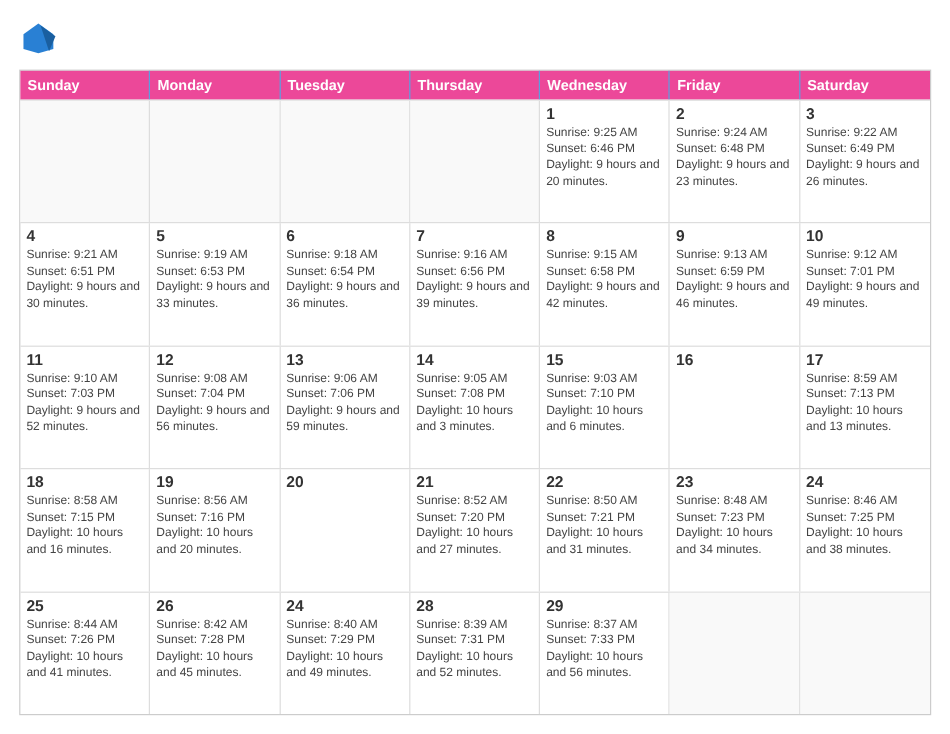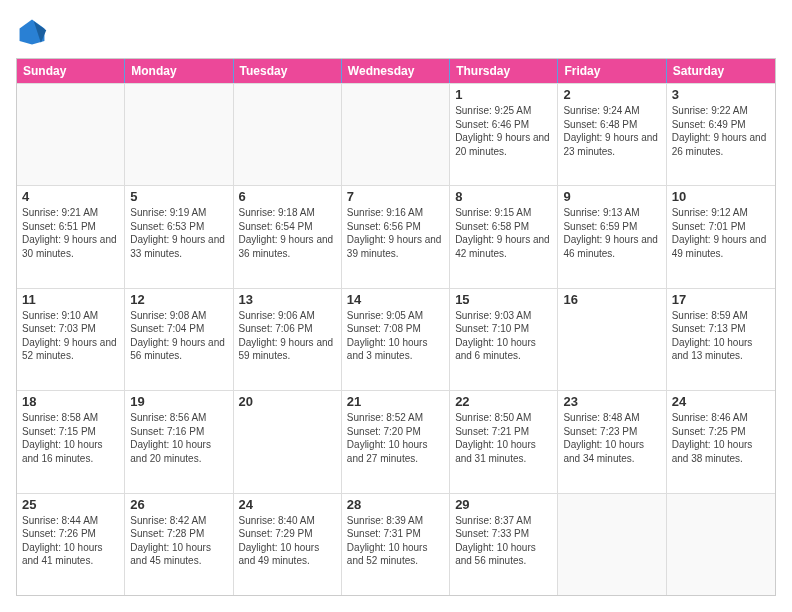--- a/index.html
+++ b/index.html
@@ -122,22 +122,22 @@
       <div class="cal-title"></div>
       <div class="cal-subtitle"></div>
     </div>
   </div>
 
   <div class="calendar">
     <div class="cal-header-row">
     <div class="cal-header-cell">Sunday</div>
         <div class="cal-header-cell">Monday</div>
         <div class="cal-header-cell">Tuesday</div>
+        <div class="cal-header-cell">Thursday</div>
         <div class="cal-header-cell">Wednesday</div>
-        <div class="cal-header-cell">Thursday</div>
         <div class="cal-header-cell">Friday</div>
         <div class="cal-header-cell">Saturday</div>
       </div>
     <div class="cal-body">
     <div class="cal-week">
           <div class="cal-cell empty"></div>
           <div class="cal-cell empty"></div>
           <div class="cal-cell empty"></div>
           <div class="cal-cell empty"></div>
           <div class="cal-cell">

